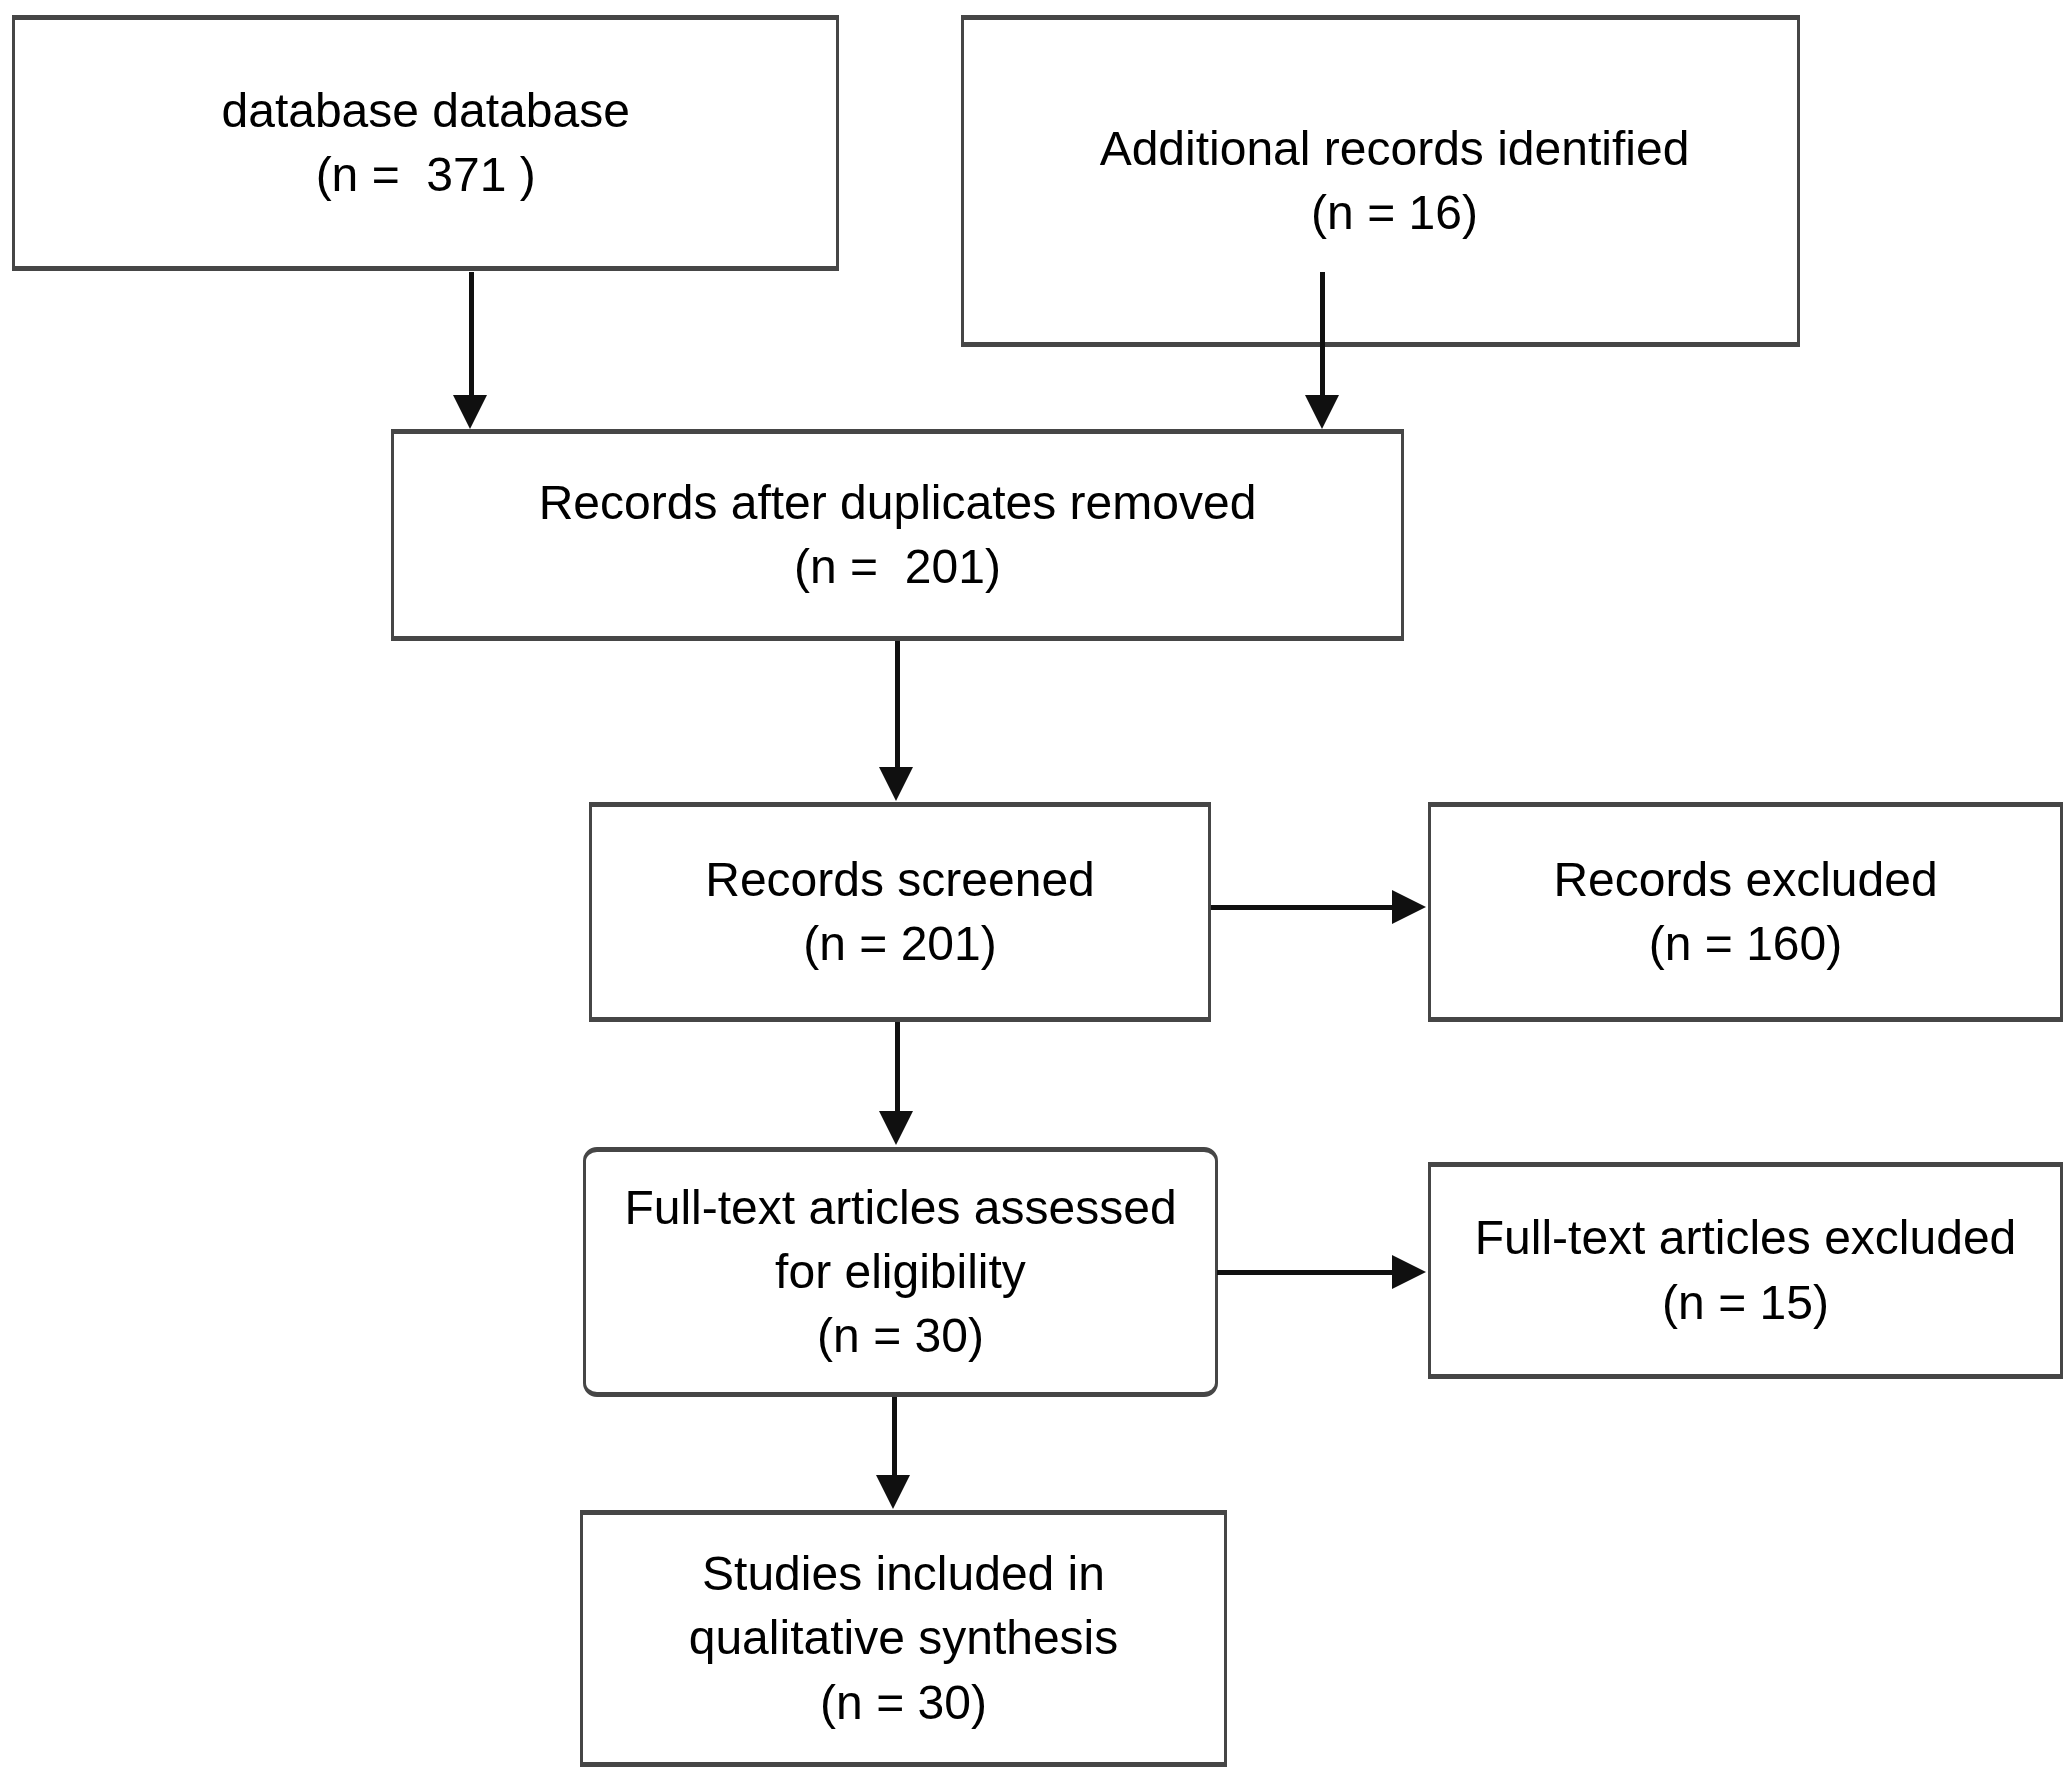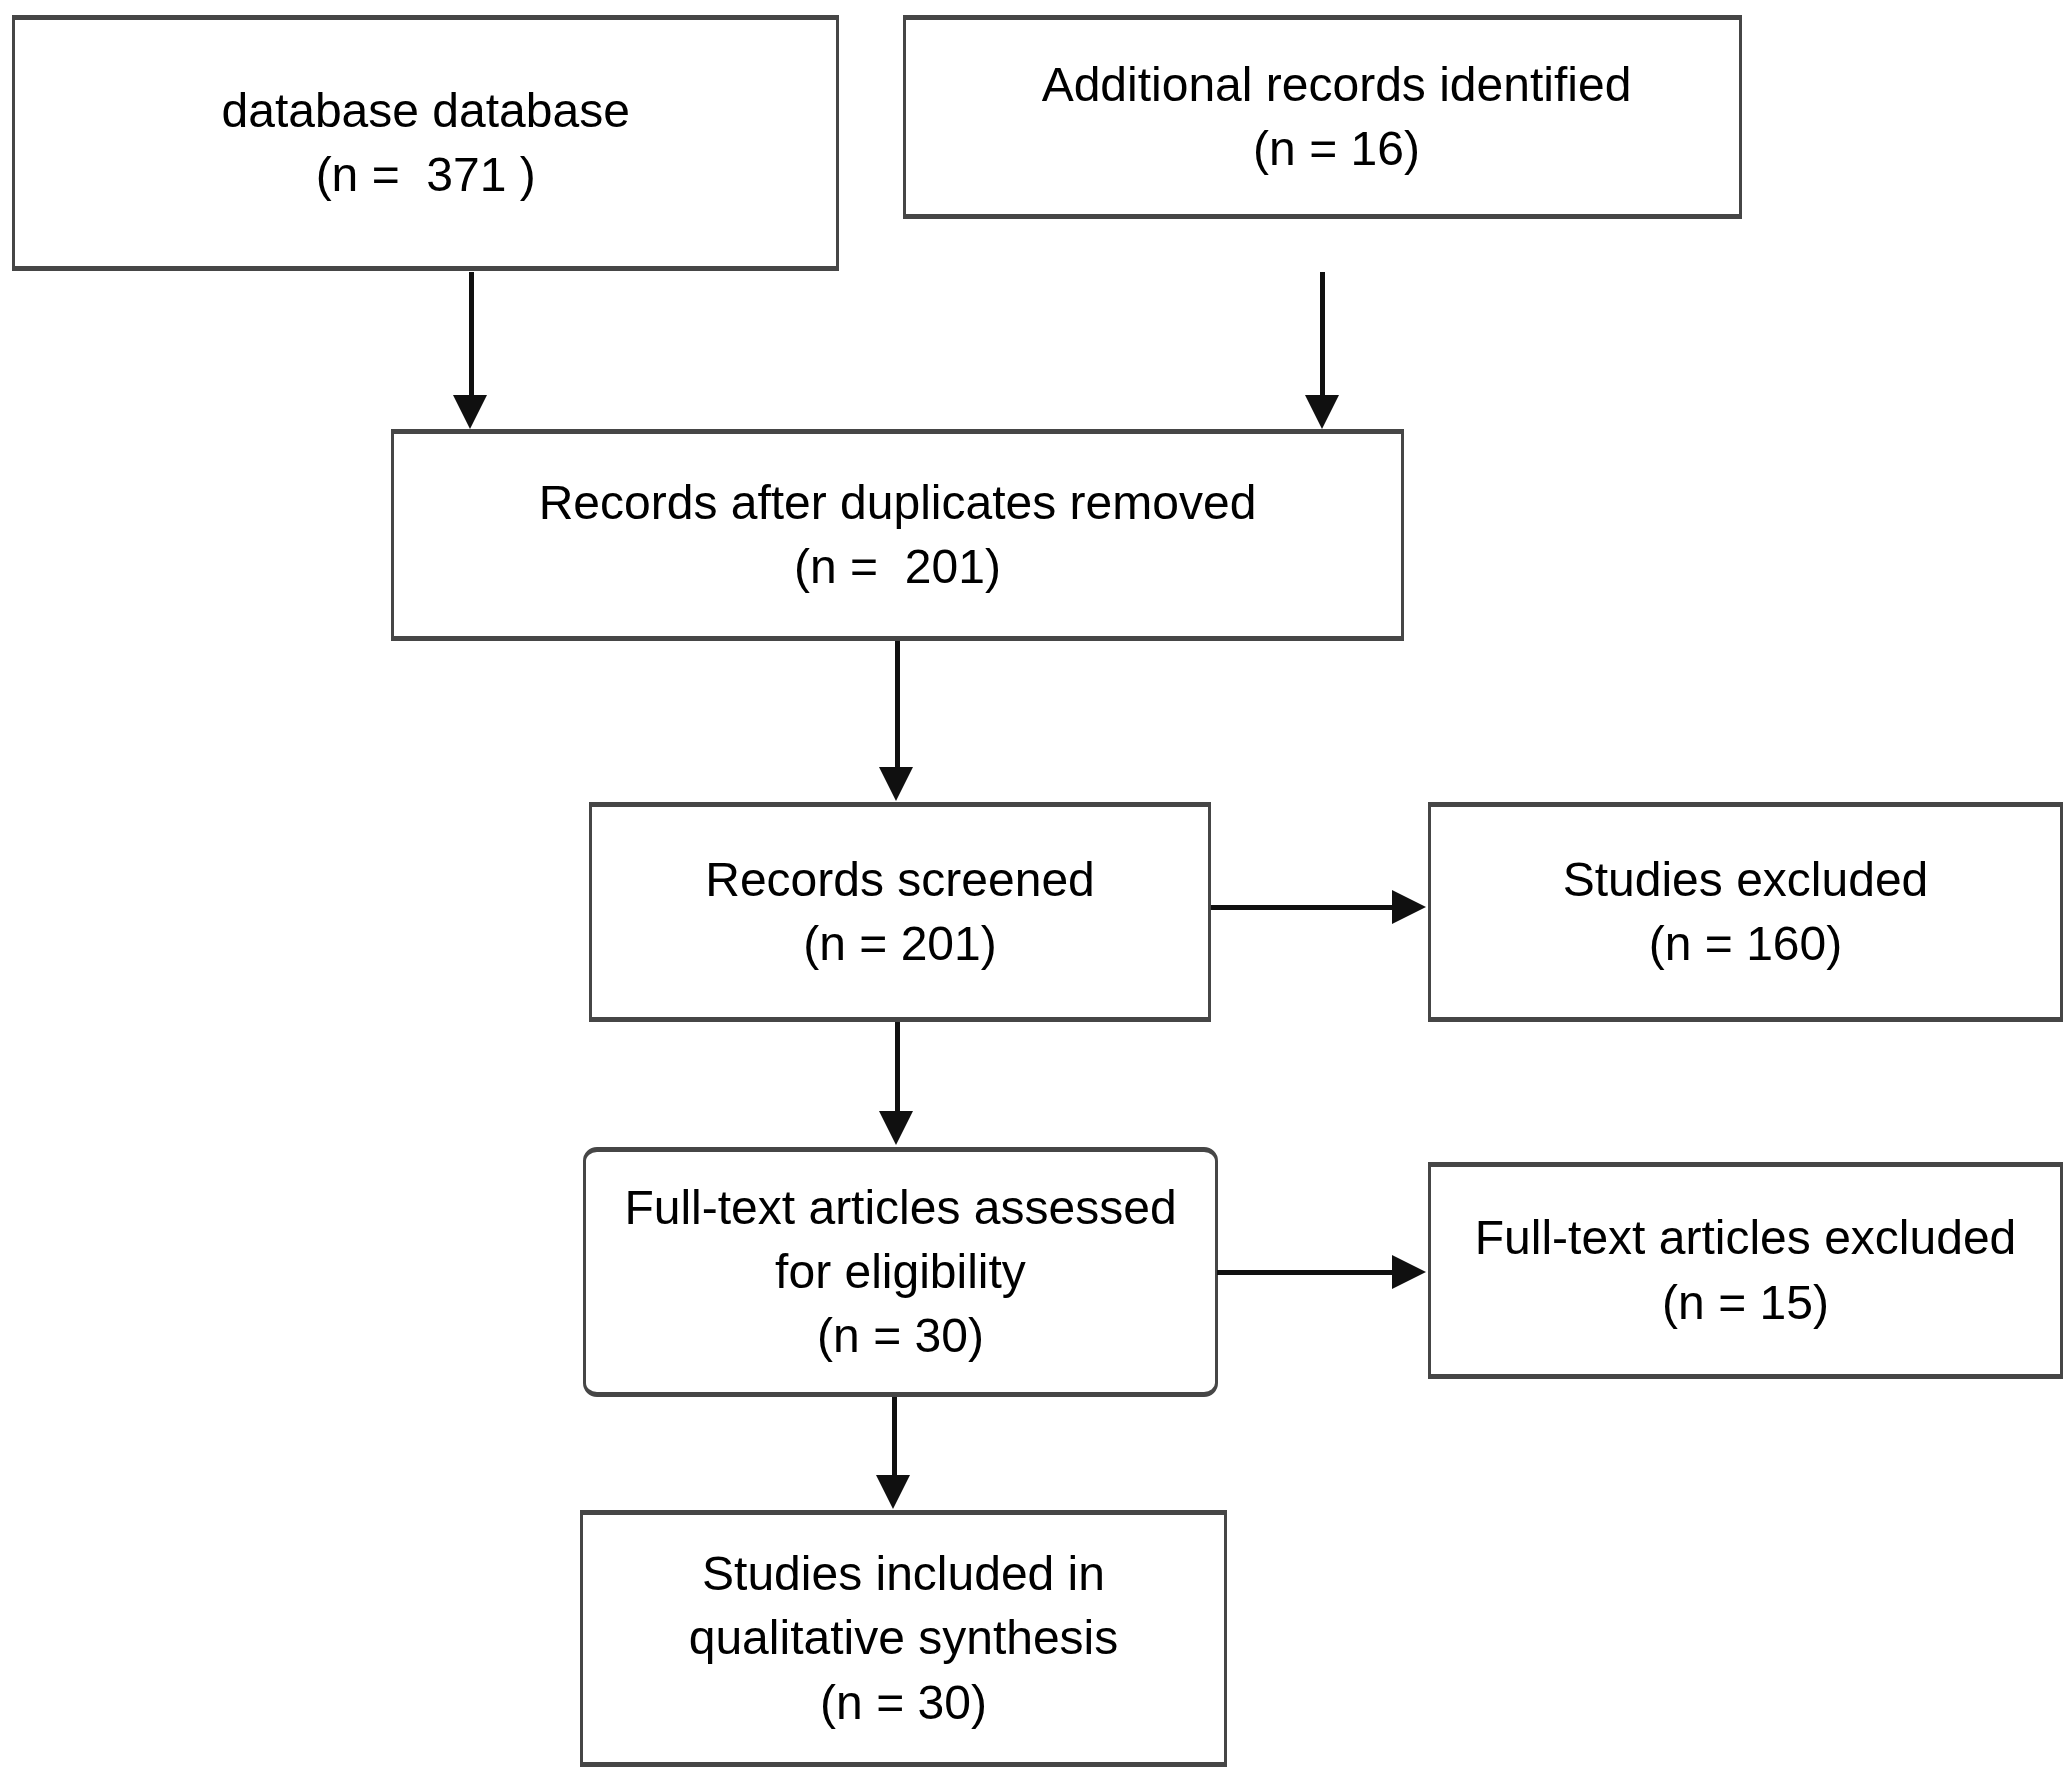--- a/index.html
+++ b/index.html
@@ -62,21 +62,21 @@
 </head>
 <body>
 
 <div id="diagram">
 
   <div class="box" style="left:12.2px; top:15.3px; width:827px; height:256px;">
     <div class="line">database database</div>
     <div class="line">(n =  371 )</div>
   </div>
 
-  <div class="box" style="left:903px; top:15.3px; width:839px; height:204px;padding-left:28px;">
+  <div class="box" style="left:961px; top:15.3px; width:839px; height:332px;padding-left:28px;">
     <div class="line">Additional records identified</div>
     <div class="line">(n = 16)</div>
   </div>
 
   <div>
     <div class="vstem" style="left:469px; top:272px; height:127px;"></div>
     <div class="head-down" style="left:453px; top:395px;"></div>
   </div>
   <div>
     <div class="vstem" style="left:1320px; top:272px; height:127px;"></div>
@@ -92,21 +92,21 @@
     <div class="vstem" style="left:895px; top:641px; height:127px;"></div>
     <div class="head-down" style="left:879px; top:767px;"></div>
   </div>
 
   <div class="box" style="left:589px; top:802px; width:622px; height:220px;justify-content:center;">
     <div class="line">Records screened</div>
     <div class="line">(n = 201)</div>
   </div>
 
   <div class="box" style="left:1428px; top:802px; width:635px; height:220px;">
-    <div class="line">Studies excluded</div>
+    <div class="line">Records excluded</div>
     <div class="line">(n = 160)</div>
   </div>
 
   <div>
     <div class="hstem" style="left:1211px; top:905px; width:183px;"></div>
     <div class="head-right" style="left:1392px; top:890px;"></div>
   </div>
 
   <div>
     <div class="vstem" style="left:895px; top:1022px; height:92px;"></div>

